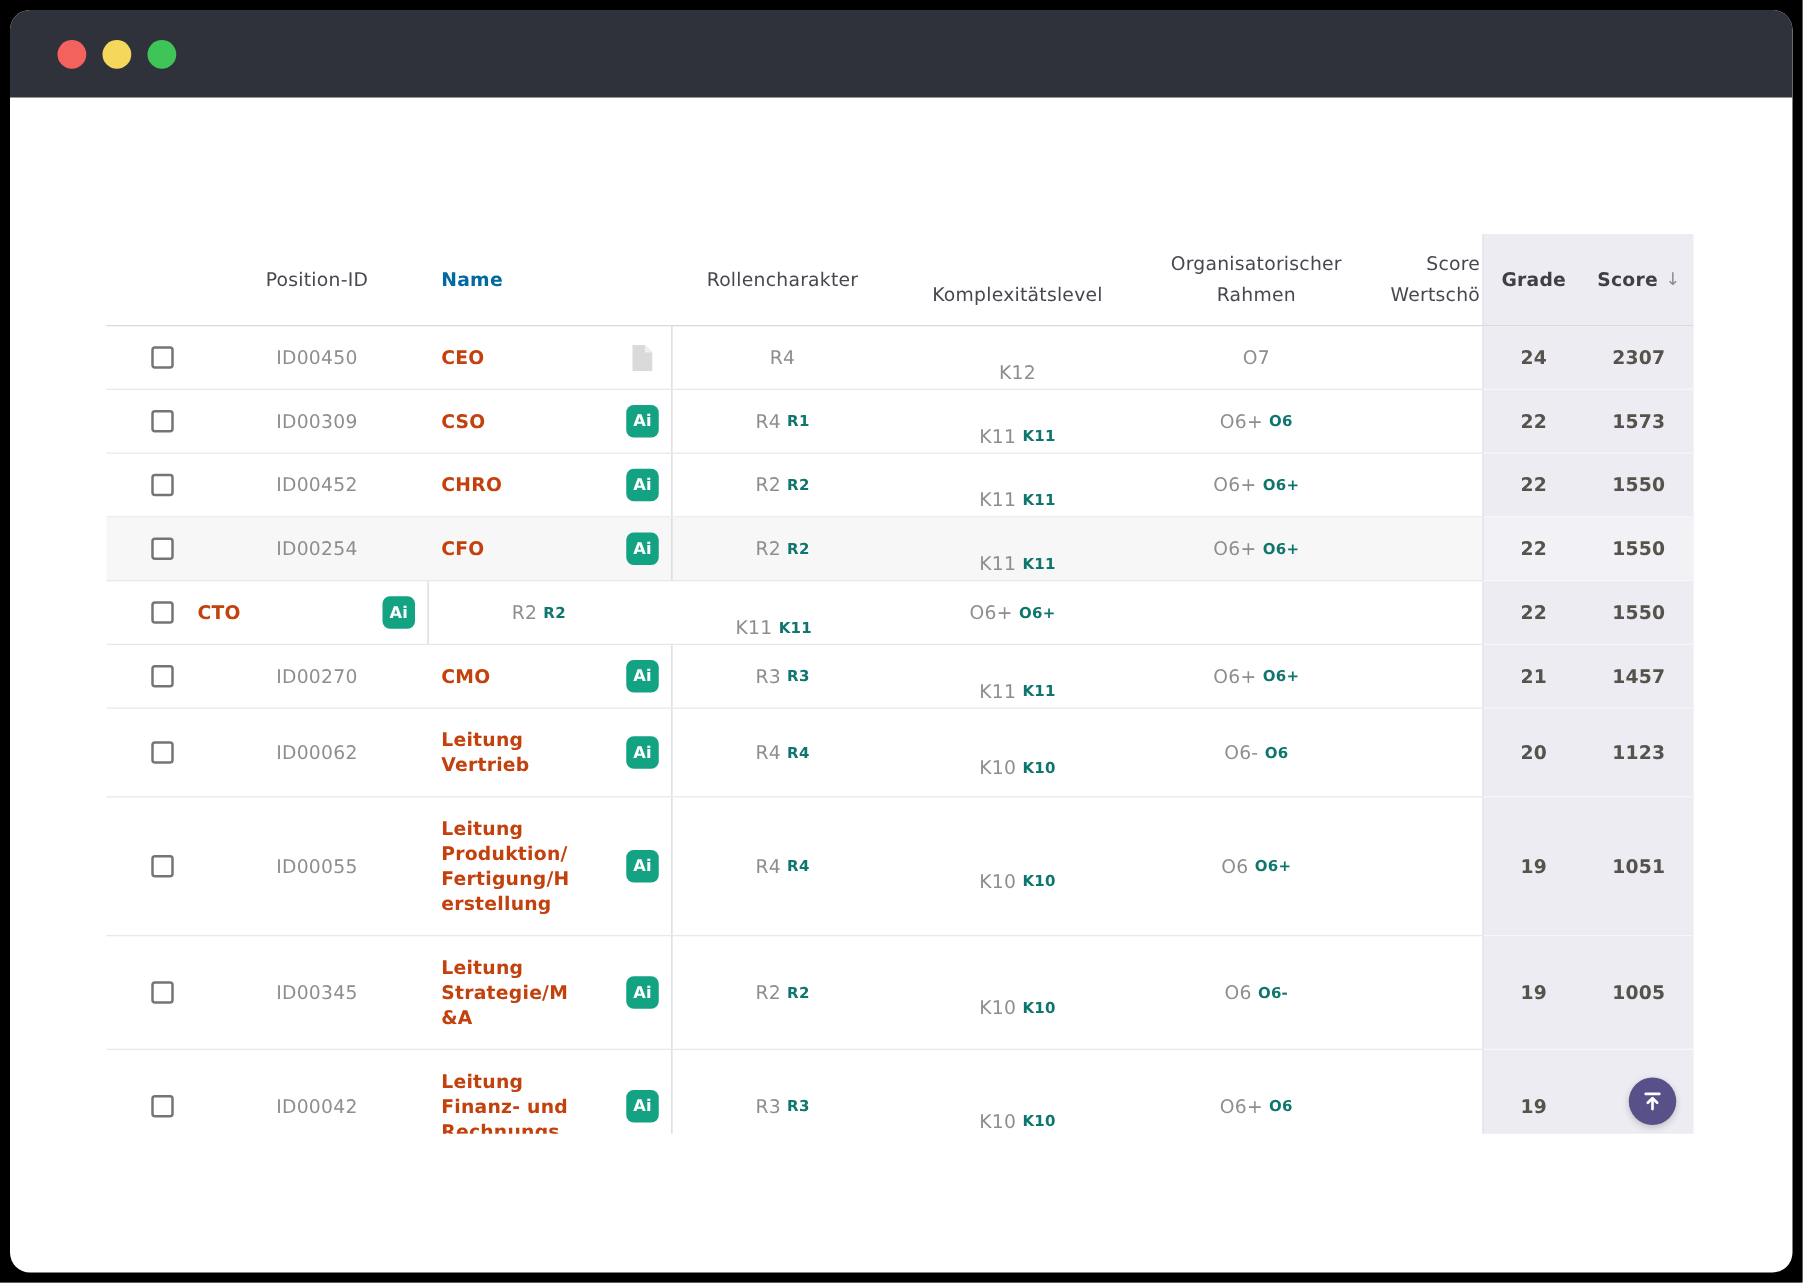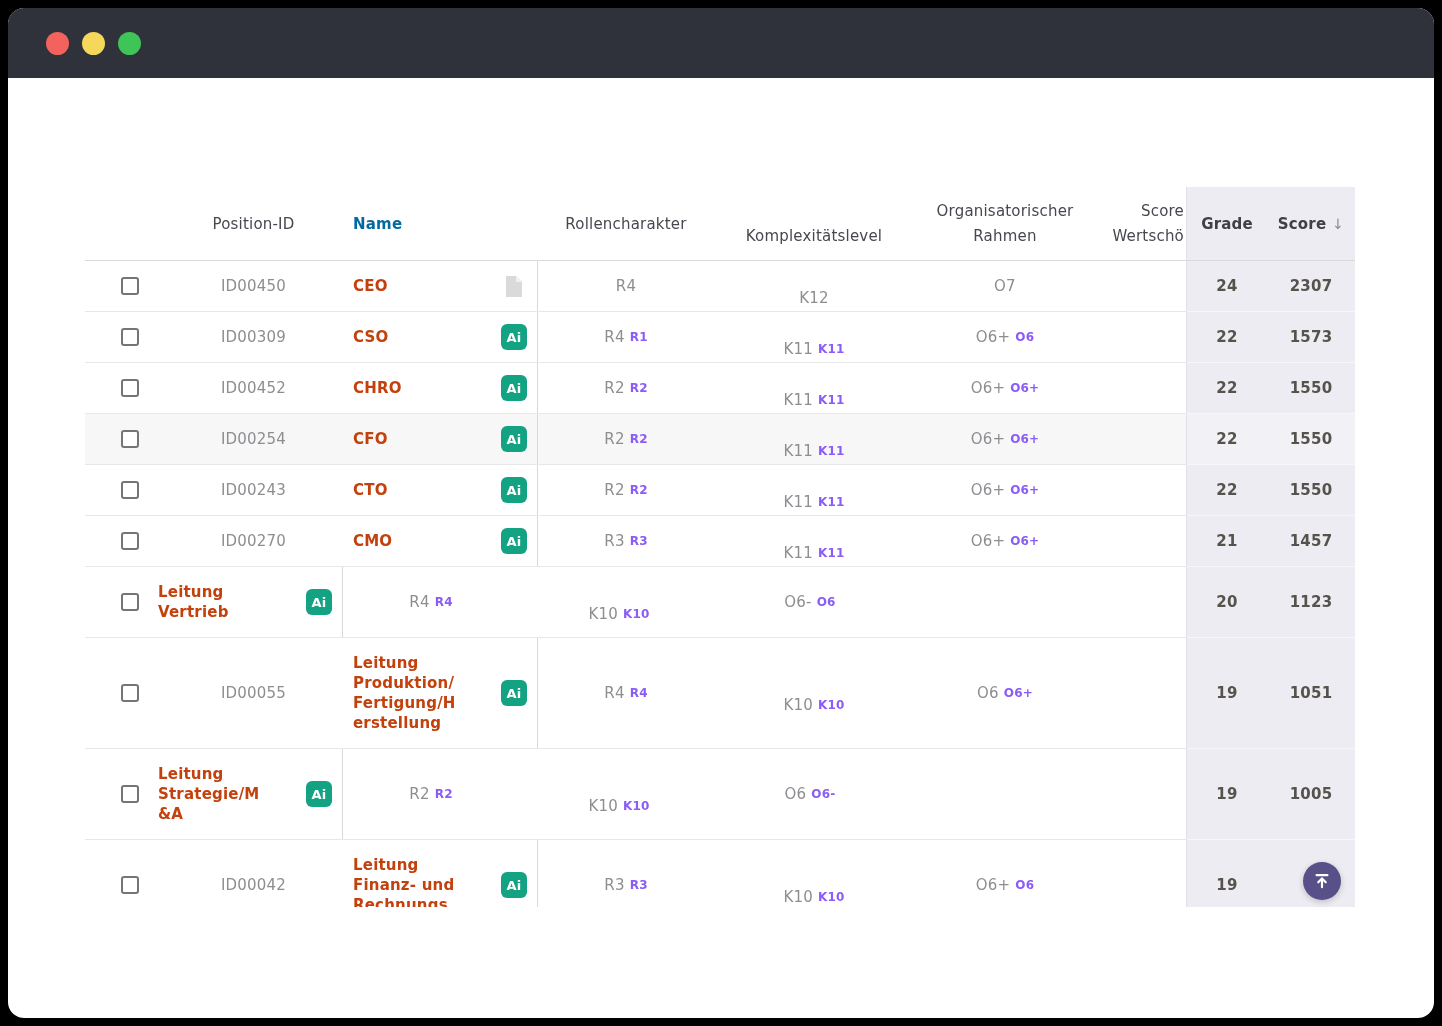--- a/index.html
+++ b/index.html
@@ -31,21 +31,21 @@
   .t-komplex { width:200px;margin-top:24px; }
   .t-org     { width:182px; }
   .t-einfluss{ width:259px; justify-content:flex-end; text-align:right; padding-right:171px; }
 
   .thead .b { font-weight:bold; color:#0369a1; }
   .hdr-2l { line-height:25px; }
 
   .id-txt   { color:#8e8e92; }
   .name-txt { color:#c2410c; font-weight:bold; white-space:pre-line; line-height:20px; padding:15px 0; }
   .val-main { color:#8e8e92; }
-  .val-ai   { color:#8b5cf6; font-weight:bold; font-size:12px; margin-left:5px; }
+  .val-ai   { color:#0f766e; font-weight:bold; font-size:12px; margin-left:5px; }
 
   .cb { width:18px; height:18px; border:2px solid #757578; border-radius:3px; background:#fff;
         margin-left:24px; cursor:pointer; }
 
   .badge-ai { width:26px; height:26px; margin-left:11px; border-radius:6px; background:#13a383;
               color:#fff; font-weight:bold; font-size:13px; display:flex; align-items:center;
               justify-content:center; }
   .doc-icon { margin-left:15px; display:flex; }
 
   .panel { position:absolute; top:0; right:0; bottom:-1px; width:169px; background:#edecf2;
@@ -259,23 +259,20 @@
       <div class="p-score">
                 <span class="p-val">1550</span>
               </div>
     </div>
   </div>
 
   <div class="row">
     <div class="cell t-sel">
               <span class="cb"></span>
             </div>
-    <div class="cell t-id">
-              <span class="id-txt">ID00243</span>
-            </div>
     <div class="cell t-name">
               <span class="name-txt">CTO</span>
             </div>
     <div class="cell t-badge">
       <span class="badge-ai">Ai</span>
 
     </div>
     <div class="cell t-rolle">
               <span class="val-main">R2</span>
               <span class="val-ai">R2</span>
@@ -332,20 +329,23 @@
               </div>
       <div class="p-score">
                 <span class="p-val">1457</span>
               </div>
     </div>
   </div>
 
   <div class="row">
     <div class="cell t-sel">
               <span class="cb"></span>
+            </div>
+    <div class="cell t-id">
+              <span class="id-txt">ID00062</span>
             </div>
     <div class="cell t-name">
               <span class="name-txt">Leitung
 Vertrieb</span>
             </div>
     <div class="cell t-badge">
       <span class="badge-ai">Ai</span>
 
     </div>
     <div class="cell t-rolle">
@@ -407,20 +407,23 @@
               </div>
       <div class="p-score">
                 <span class="p-val">1051</span>
               </div>
     </div>
   </div>
 
   <div class="row">
     <div class="cell t-sel">
               <span class="cb"></span>
+            </div>
+    <div class="cell t-id">
+              <span class="id-txt">ID00345</span>
             </div>
     <div class="cell t-name">
               <span class="name-txt">Leitung
 Strategie/M
 &amp;A</span>
             </div>
     <div class="cell t-badge">
       <span class="badge-ai">Ai</span>
 
     </div>

